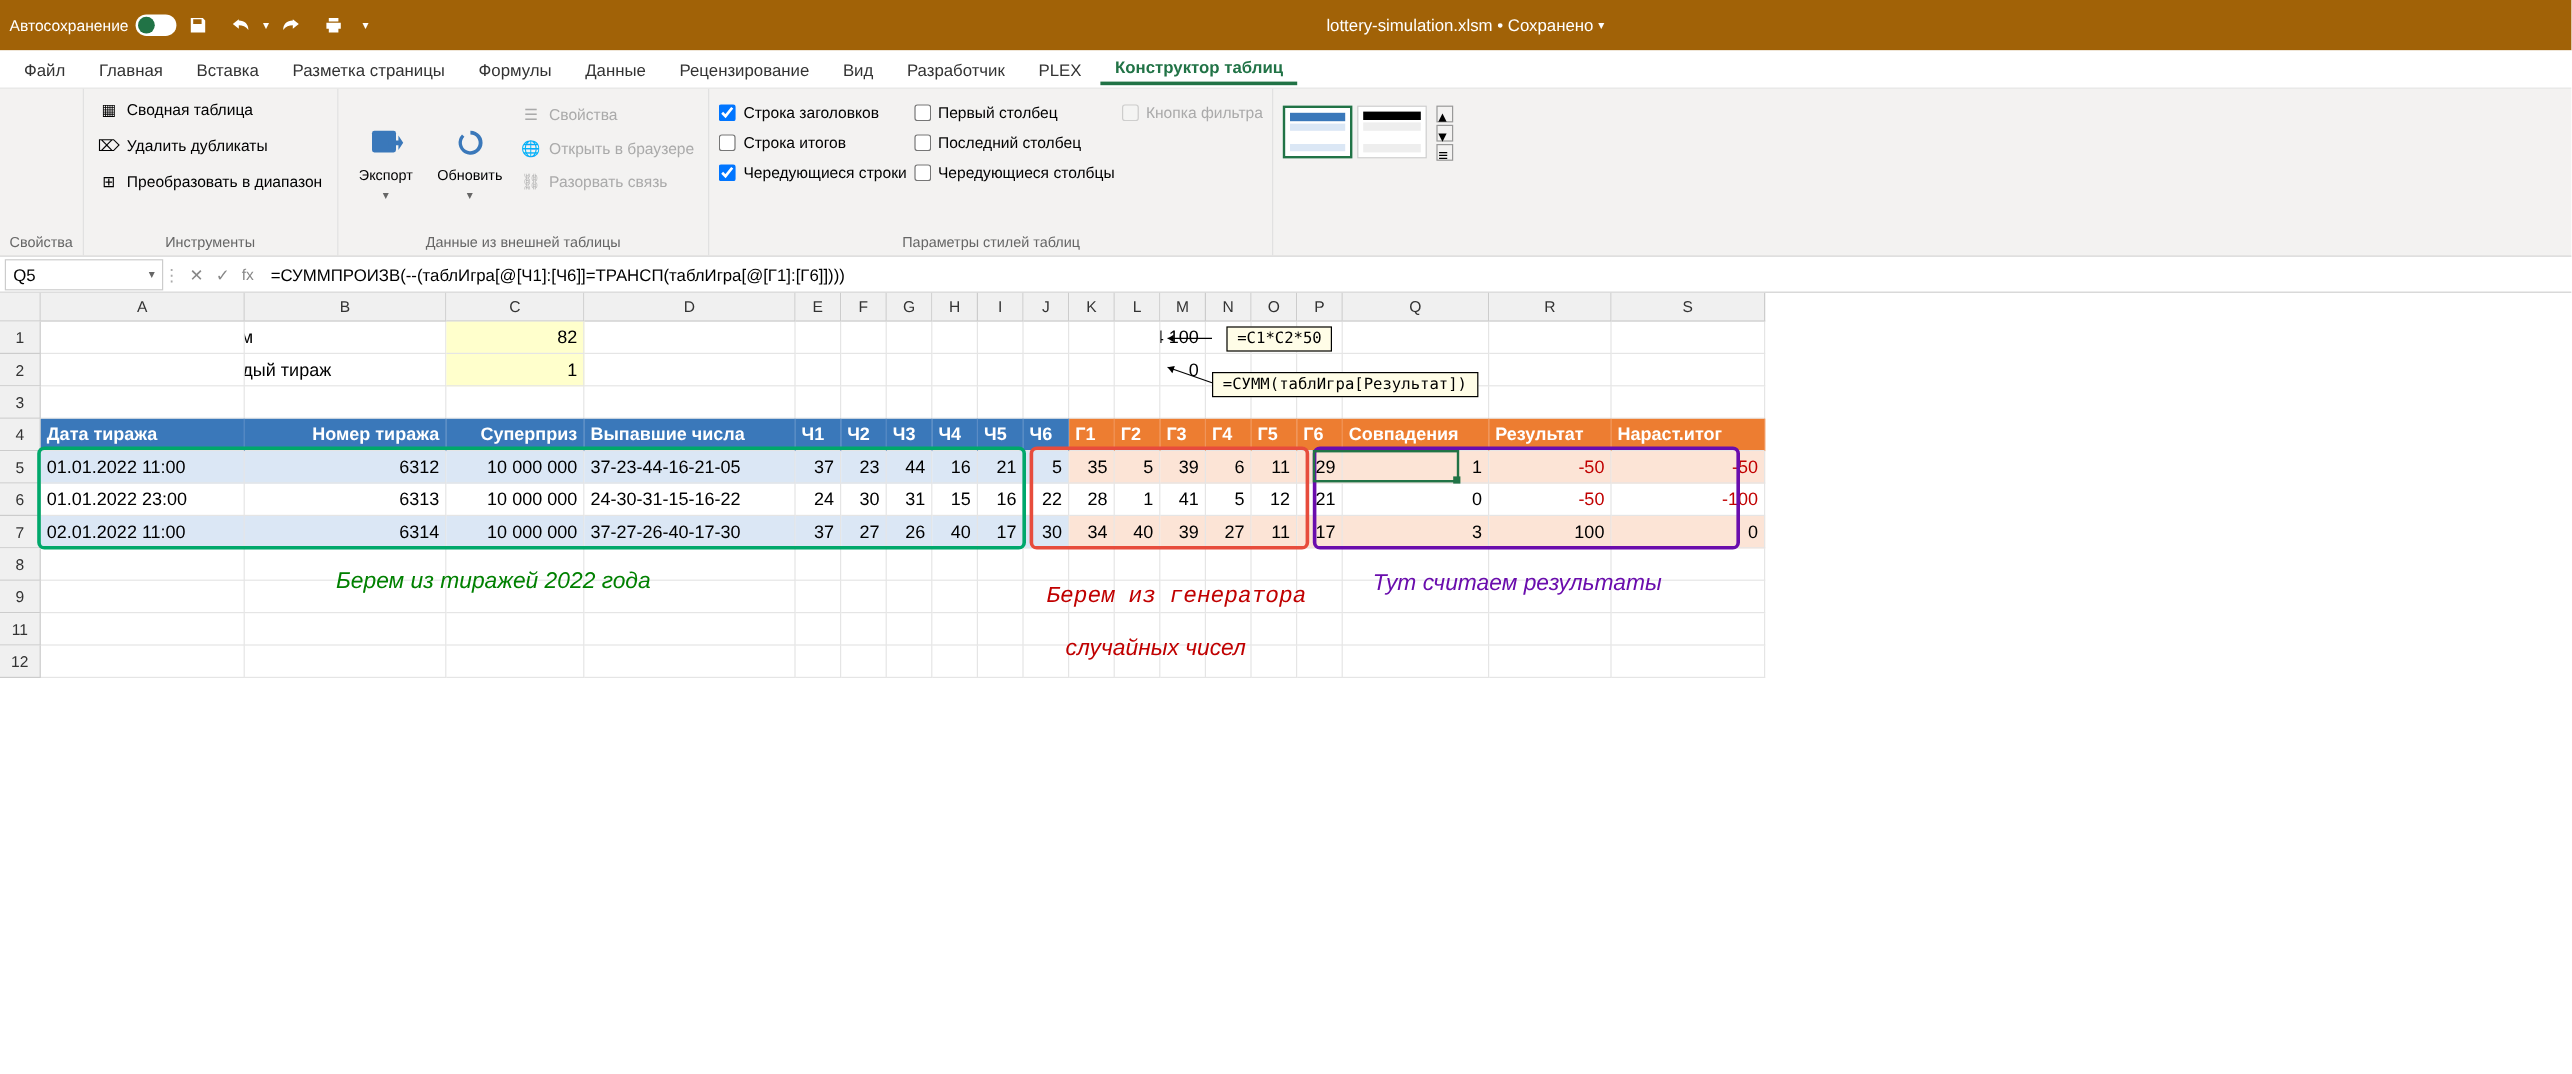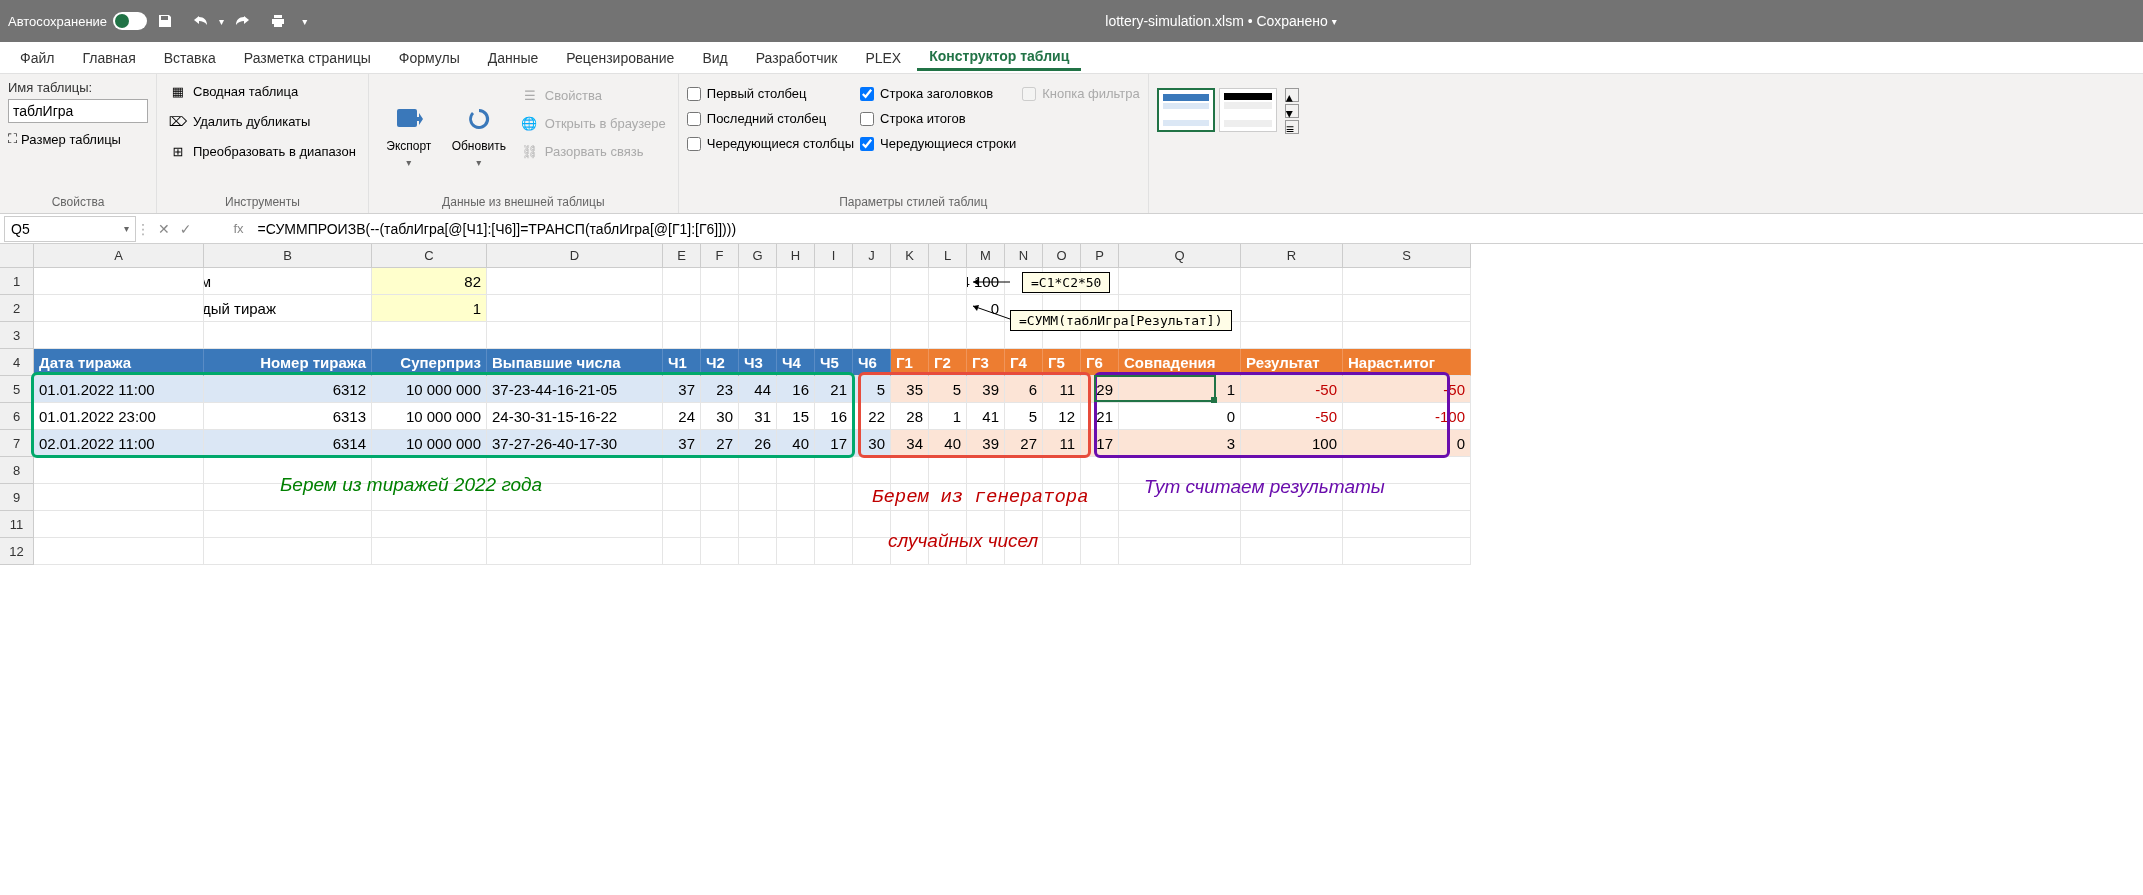--- a/index.html
+++ b/index.html
@@ -1,19 +1,19 @@
 <!DOCTYPE html>
 <html><head>
 <meta charset="utf-8">
 <style>
 * { box-sizing: border-box; margin: 0; padding: 0; }
 body { font-family: "Segoe UI", Arial, sans-serif; font-size: 14px; background: #fff; }
 
 
-.titlebar { display: flex; align-items: center; height: 42px; background: #737373; color: #fff; padding: 0 8px; }
+.titlebar { display: flex; align-items: center; height: 42px; background: #a16207; color: #fff; padding: 0 8px; }
 .titlebar .autosave { display: flex; align-items: center; gap: 6px; font-size: 13px; }
 .titlebar .toggle { width: 34px; height: 18px; background: #fff; border-radius: 9px; position: relative; display: inline-block; }
 .titlebar .toggle::after { content: ""; width: 14px; height: 14px; background: #217346; border-radius: 50%; position: absolute; left: 2px; top: 2px; }
 .titlebar .qat-icon { width: 24px; height: 24px; display: inline-flex; align-items: center; justify-content: center; margin: 0 6px; cursor: pointer; }
 .titlebar .qat-icon svg { fill: #fff; }
 .titlebar .spacer { flex: 1; }
 .titlebar .filename { font-size: 14px; }
 
 
 .ribbon-tabs { display: flex; align-items: center; height: 32px; background: #fff; border-bottom: 1px solid #e1e1e1; padding: 0 8px; gap: 4px; }
@@ -48,21 +48,21 @@
 .style-thumb.sel { border: 2px solid #217346; }
 .style-thumb .bars { position: absolute; inset: 4px; display: flex; flex-direction: column; gap: 2px; }
 .style-thumb .bars div { flex: 1; }
 
 
 .formula-row { display: flex; align-items: center; height: 30px; border-bottom: 1px solid #d0d0d0; background: #fff; }
 .formula-row .namebox { width: 132px; height: 26px; border: 1px solid #ccc; display: flex; align-items: center; padding: 0 6px; font-size: 14px; margin-left: 4px; text-align: right; }
 .formula-row .namebox .ddl { margin-left: auto; font-size: 10px; color: #666; }
 .formula-row .sep { width: 14px; text-align: center; color: #aaa; }
 .formula-row .fx-icons { display: flex; gap: 10px; align-items: center; padding: 0 8px; color: #888; }
-.formula-row .fx { font-size: 13px; margin-left: 32px; }
+.formula-row .fx { font-size: 13px; }
 .formula-row .formula { flex: 1; padding: 0 6px; font-size: 14px; }
 
 
 .grid-area { position: relative; }
 .col-headers { display: flex; }
 .corner { width: 34px; height: 24px; background: #f0f0f0; border-right: 1px solid #ccc; border-bottom: 1px solid #ccc; }
 .col-h { height: 24px; background: #f0f0f0; border-right: 1px solid #ccc; border-bottom: 1px solid #ccc; display: flex; align-items: center; justify-content: center; font-size: 13px; color: #333; }
 .row { display: flex; }
 .row-h { width: 34px; height: 27px; background: #f0f0f0; border-right: 1px solid #ccc; border-bottom: 1px solid #ccc; display: flex; align-items: center; justify-content: center; font-size: 13px; color: #333; }
 .cell { height: 27px; border-right: 1px solid #e5e5e5; border-bottom: 1px solid #e5e5e5; display: flex; align-items: center; padding: 0 5px; font-size: 15px; overflow: hidden; white-space: nowrap; }
@@ -143,30 +143,20 @@
   <div class="tab">Данные</div>
   <div class="tab">Рецензирование</div>
   <div class="tab">Вид</div>
   <div class="tab">Разработчик</div>
   <div class="tab">PLEX</div>
   <div class="tab active">Конструктор таблиц</div>
 </div>
 
 <div class="ribbon">
   <div class="ribbon-group">
-    <div class="content" style="flex-direction:column;gap:4px;">
-      <div class="table-name-box highlight">
-        <div class="label">Имя таблицы:</div>
-        <input type="text" value="таблИгра" style="">
-      </div>
-      <div class="resize-link">
-        <span class="ico">⛶</span>
-        <span>Размер таблицы</span>
-      </div>
-    </div>
     <div class="group-label">Свойства</div>
   </div>
 
   <div class="ribbon-group">
     <div class="content" style="flex-direction:column;gap:8px;">
       <div class="tool-btn">
           <span class="ico">▦</span>
           <span>Сводная таблица</span>
         </div>
       <div class="tool-btn">
@@ -214,44 +204,44 @@
           </div>
       </div>
     </div>
     <div class="group-label">Данные из внешней таблицы</div>
   </div>
 
   <div class="ribbon-group">
     <div class="content">
       <div style="display:flex;flex-direction:column;gap:6px;padding-top:4px;">
         <label class="checkbox-row">
+            <input type="checkbox" checked="" style="">
+            <span>Строка заголовков</span>
+          </label>
+        <label class="checkbox-row">
+            <input type="checkbox" style="">
+            <span>Строка итогов</span>
+          </label>
+        <label class="checkbox-row">
+            <input type="checkbox" checked="" style="">
+            <span>Чередующиеся строки</span>
+          </label>
+      </div>
+      <div style="display:flex;flex-direction:column;gap:6px;padding-top:4px;">
+        <label class="checkbox-row">
             <input type="checkbox" style="">
             <span>Первый столбец</span>
           </label>
         <label class="checkbox-row">
             <input type="checkbox" style="">
             <span>Последний столбец</span>
           </label>
         <label class="checkbox-row">
             <input type="checkbox" style="">
             <span>Чередующиеся столбцы</span>
-          </label>
-      </div>
-      <div style="display:flex;flex-direction:column;gap:6px;padding-top:4px;">
-        <label class="checkbox-row">
-            <input type="checkbox" checked="" style="">
-            <span>Строка заголовков</span>
-          </label>
-        <label class="checkbox-row">
-            <input type="checkbox" style="">
-            <span>Строка итогов</span>
-          </label>
-        <label class="checkbox-row">
-            <input type="checkbox" checked="" style="">
-            <span>Чередующиеся строки</span>
           </label>
       </div>
       <div style="display:flex;flex-direction:column;gap:6px;padding-top:4px;">
         <label class="checkbox-row disabled">
             <input type="checkbox" disabled="" style="">
             <span>Кнопка фильтра</span>
           </label>
       </div>
     </div>
     <div class="group-label">Параметры стилей таблиц</div>

